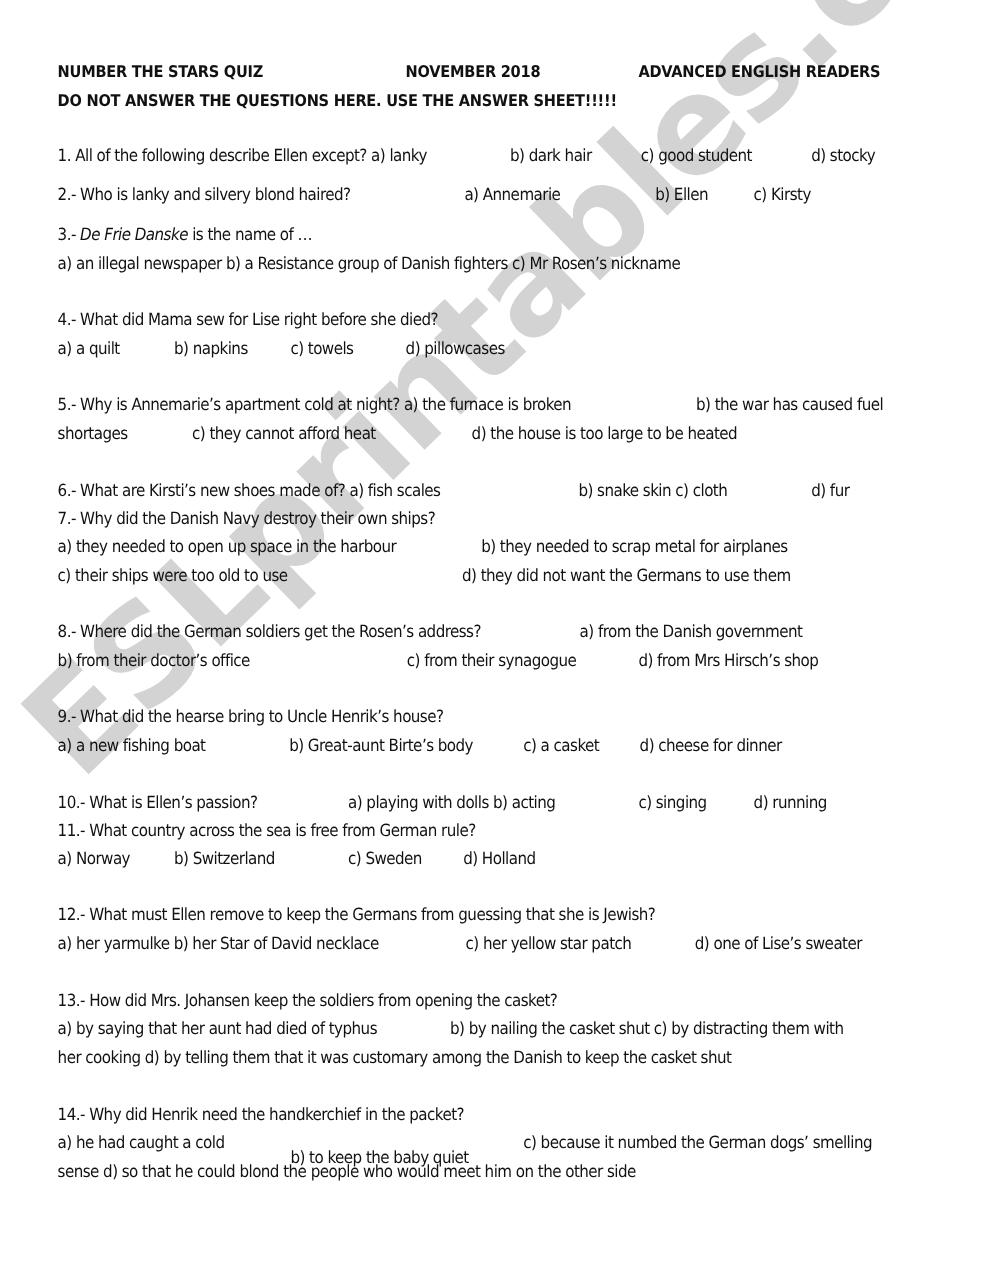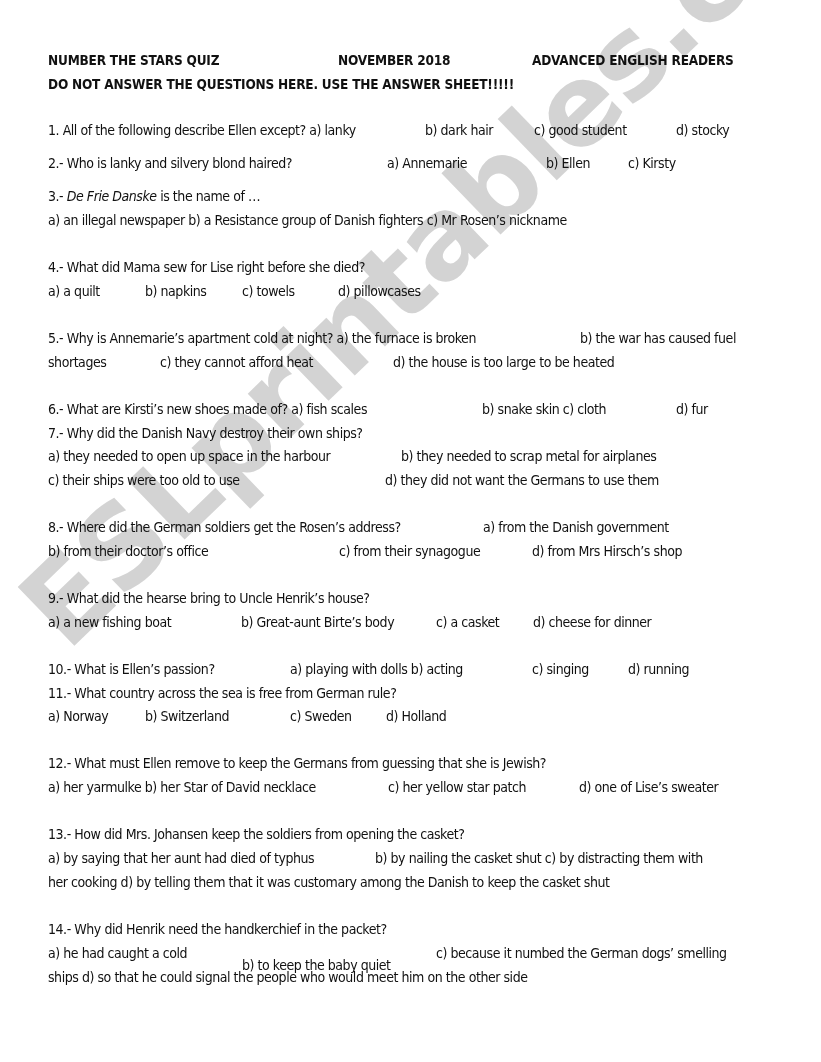--- a/index.html
+++ b/index.html
@@ -150,16 +150,16 @@
 
     <div class="line" style="top:920px;">
       <span class="seg" style="left:0;">14.- Why did Henrik need the handkerchief in the packet?</span>
     </div>
     <div class="line" style="top:944px;">
       <span class="seg" style="left:0;">a) he had caught a cold</span>
       <span class="seg" style="left:194px;margin-top:12px;">b) to keep the baby quiet</span>
       <span class="seg" style="left:388px;">c) because it numbed the German dogs’ smelling</span>
     </div>
     <div class="line" style="top:968px;">
-      <span class="seg" style="left:0;">ships d) so that he could signal the people who would meet him on the other side</span>
+      <span class="seg" style="left:0;">sense d) so that he could blond the people who would meet him on the other side</span>
     </div>
   </div>
 </div>
 
 </body></html>

